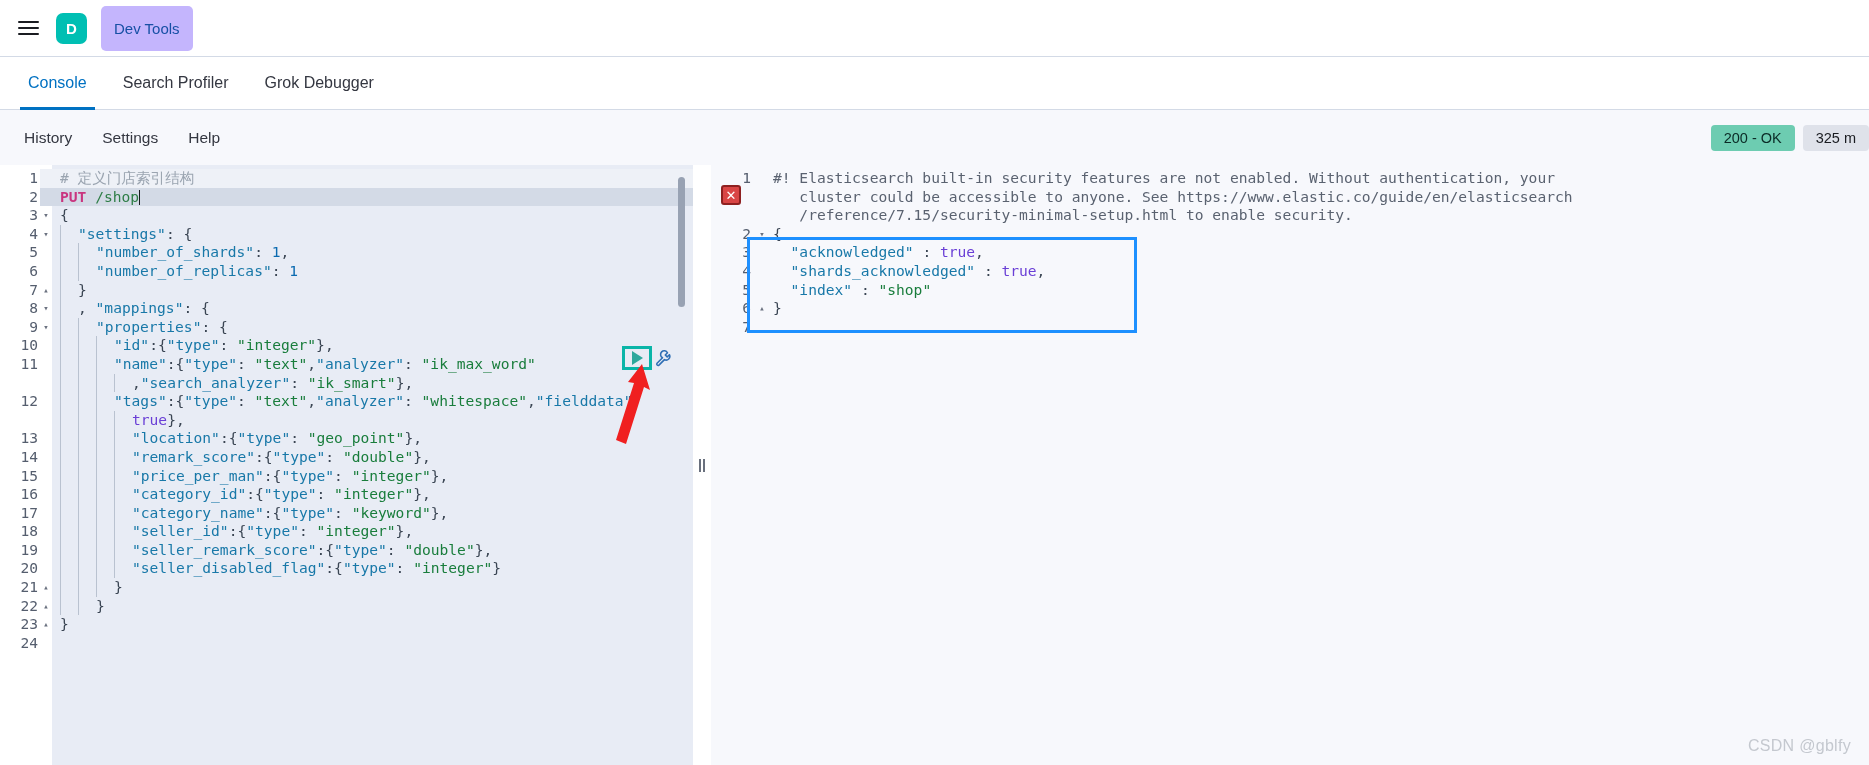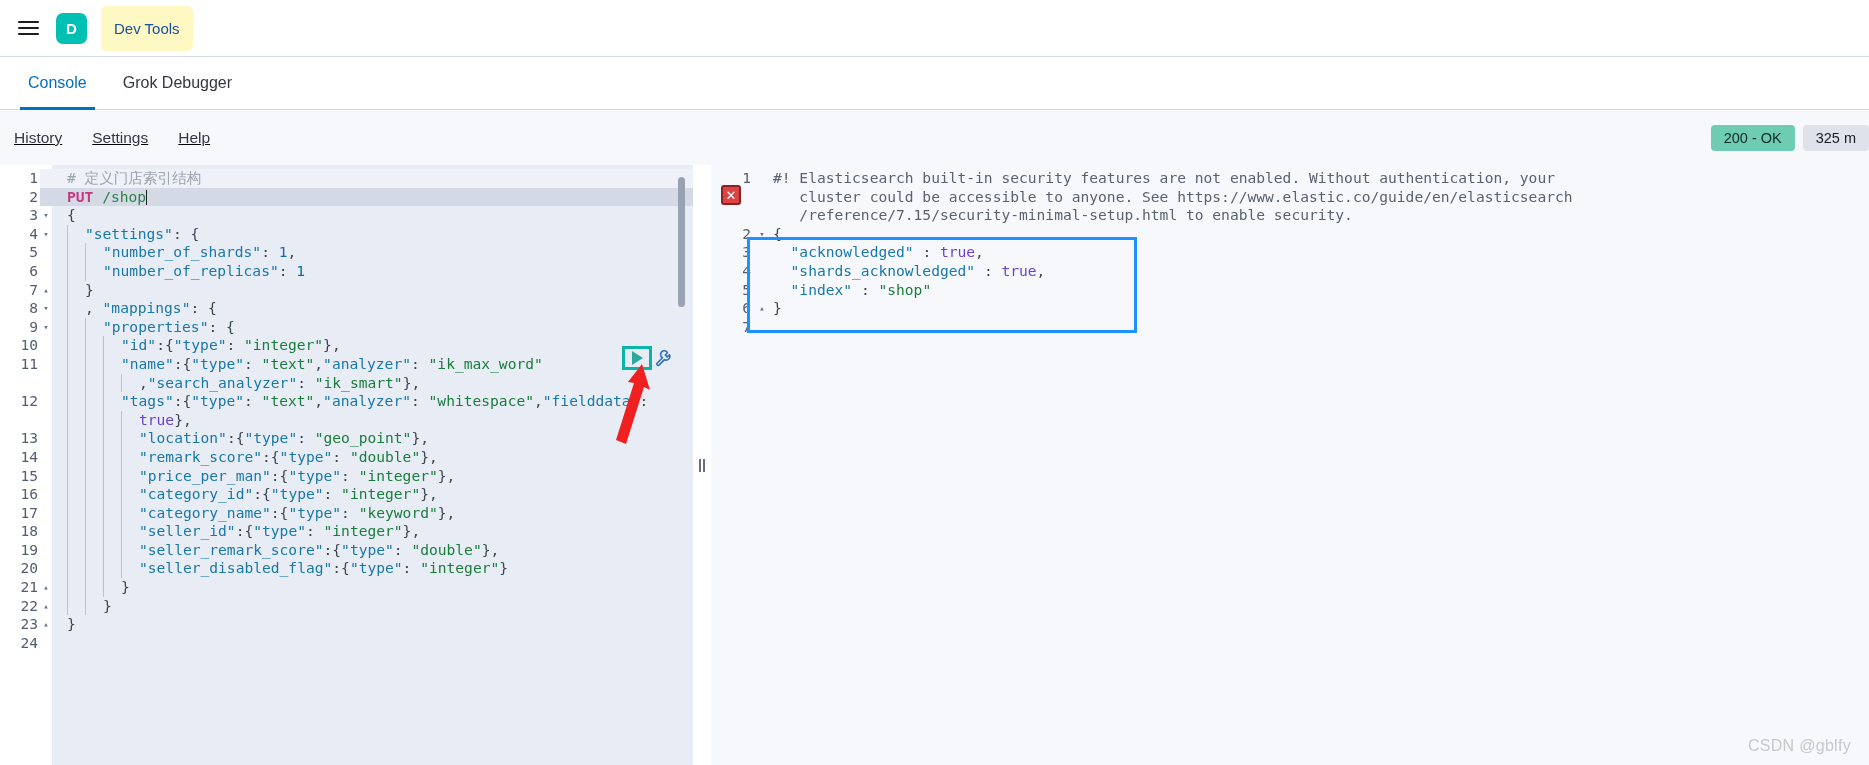--- a/index.html
+++ b/index.html
@@ -24,21 +24,21 @@
   .hamburger { width: 28px; height: 28px; display:flex; flex-direction:column; justify-content:center; align-items:center; gap:4px; cursor:pointer; }
   .hamburger span { display:block; width: 21px; height: 2px; background: #1a1c21; border-radius:1px; }
   .space-avatar {
     width: 31px; height: 31px; border-radius: 7px;
     background: #00bfb3; color: #fff;
     display:flex; align-items:center; justify-content:center;
     font-size: 15px; font-weight: 600; cursor:pointer;
     letter-spacing:.2px;
   }
   .breadcrumb-pill {
-    background: #fef9c3; color: #1750a5;
+    background: #c4b5fd; color: #1750a5;
     padding: 14px 13px; border-radius: 5px;
     font-size: 15px; cursor:pointer; white-space:nowrap;
   }
 
   
   .tabs-bar {
     height: 53px; min-height:53px; width: 100%;
     background: #ffffff;
     border-bottom: 1px solid #d3dae6;
     display: flex; align-items: stretch;
@@ -60,24 +60,23 @@
     border: 1px solid #c8cbd1; border-radius: 20px;
     padding: 4px 12px; font-size: 11.5px; font-weight: 700;
     letter-spacing: .8px; color: #343741; background:#fff;
   }
 
   
   .sub-nav {
     height: 55px; min-height:55px;
     background: #f7f8fc;
     display: flex; align-items: center;
-    padding: 0 14px;
+    padding: 0 24px;
     gap: 30px;
     position: relative;
-    text-decoration: underline;
   }
   .sub-link { font-size: 15.5px; color: #343741; cursor:pointer; }
   .status-group {
     position: absolute; right: 0px; top: 50%; transform: translateY(-50%);
     display:flex; align-items:center; gap: 8px;
   }
   .badge-ok {
     background: #6dccb1; color: #0b2b26;
     padding: 5px 13px; border-radius: 4px;
     font-size: 14.5px; white-space:nowrap;
@@ -116,21 +115,21 @@
   .ln-row.hl-soft { background: #eef1f7; }
   .ln-num {
     width: 40px; min-width:40px; text-align:right;
     color: #555e6e; padding-right: 2px;
     background: #ffffff; user-select:none;
   }
   .fold {
     width: 12px; min-width:12px; background:#fff; color:#6b7280;
     font-size: 9px; line-height: 18.6px; text-align:center; user-select:none;
   }
-  .ln-txt { padding-left: 8px; flex:1; overflow:hidden;margin-left:7px; }
+  .ln-txt { padding-left: 8px; flex:1; overflow:hidden; }
   .guides { display:inline-block; }
   .gi { display:inline-block; width:18px; border-left:1px solid #b9c2d0; height:18.6px; vertical-align:top; }
 
   
   .t-comment { color: #9aa4b0; }
   .t-method  { color: #c9357f; font-weight:600; }
   .t-url     { color: #2d7d46; }
   .t-key     { color: #1878a8; }
   .t-str     { color: #197d3c; }
   .t-num     { color: #0b6ab0; }
@@ -228,20 +227,23 @@
     </div>
     <div class="space-avatar">D</div>
     <div class="breadcrumb-pill">Dev Tools</div>
   </div>
 
   <div class="tabs-bar">
     <div class="tab active">
       <span>Console</span>
     </div>
     <div class="tab">
+      <span>Search Profiler</span>
+    </div>
+    <div class="tab">
       <span>Grok Debugger</span>
     </div>
   </div>
 
   <div class="sub-nav">
     <div class="sub-link">History</div>
     <div class="sub-link">Settings</div>
     <div class="sub-link">Help</div>
     <div class="status-group">
       <div class="badge-ok">200 - OK</div>

